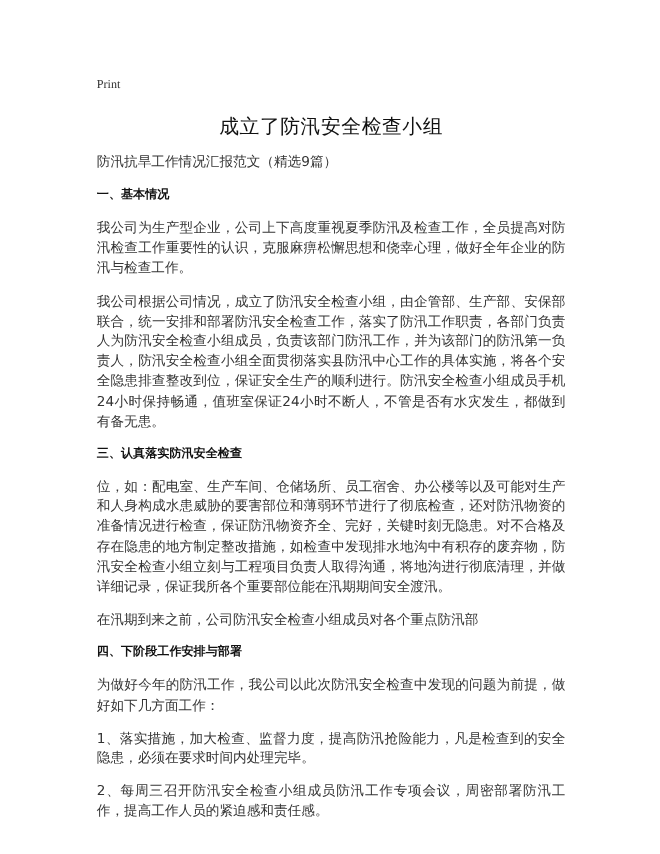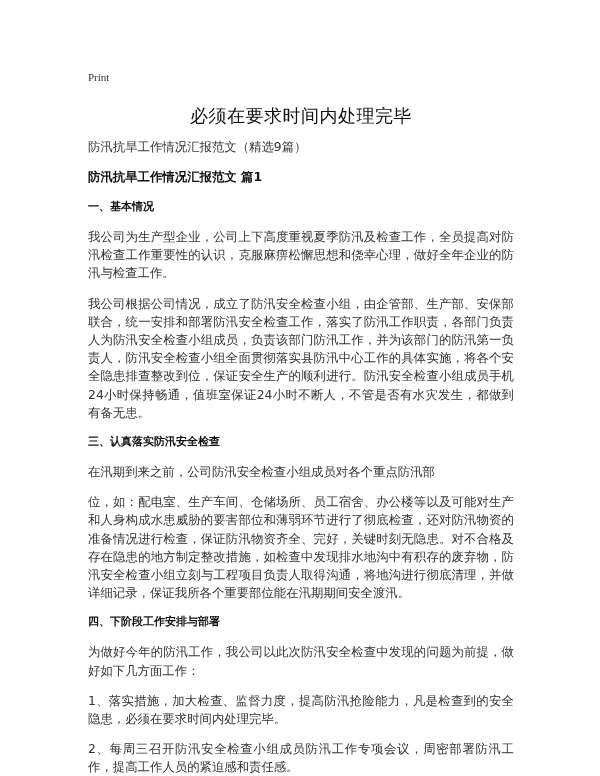--- a/index.html
+++ b/index.html
@@ -66,39 +66,38 @@
       text-align: justify;
       word-break: break-all;
     }
   </style>
 </head>
 <body>
 
 <div class="page">
   <div class="print-label">Print</div>
 
-  <h1 class="doc-title">必须在要求时间内处理完毕</h1>
+  <h1 class="doc-title">成立了防汛安全检查小组</h1>
 
   <p class="subtitle">防汛抗旱工作情况汇报范文（精选9篇）</p>
 
-  <p class="article-title">防汛抗旱工作情况汇报范文 篇1</p>
 
   <div>
     <p class="section-title">一、基本情况</p>
     <p class="para">我公司为生产型企业，公司上下高度重视夏季防汛及检查工作，全员提高对防汛检查工作重要性的认识，克服麻痹松懈思想和侥幸心理，做好全年企业的防汛与检查工作。</p>
   </div>
 
   <div>
     <p class="para">我公司根据公司情况，成立了防汛安全检查小组，由企管部、生产部、安保部联合，统一安排和部署防汛安全检查工作，落实了防汛工作职责，各部门负责人为防汛安全检查小组成员，负责该部门防汛工作，并为该部门的防汛第一负责人，防汛安全检查小组全面贯彻落实县防汛中心工作的具体实施，将各个安全隐患排查整改到位，保证安全生产的顺利进行。防汛安全检查小组成员手机24小时保持畅通，值班室保证24小时不断人，不管是否有水灾发生，都做到有备无患。</p>
   </div>
 
   <div>
     <p class="section-title">三、认真落实防汛安全检查</p>
+    <p class="para">位，如：配电室、生产车间、仓储场所、员工宿舍、办公楼等以及可能对生产和人身构成水患威胁的要害部位和薄弱环节进行了彻底检查，还对防汛物资的准备情况进行检查，保证防汛物资齐全、完好，关键时刻无隐患。对不合格及存在隐患的地方制定整改措施，如检查中发现排水地沟中有积存的废弃物，防汛安全检查小组立刻与工程项目负责人取得沟通，将地沟进行彻底清理，并做详细记录，保证我所各个重要部位能在汛期期间安全渡汛。</p>
     <p class="para">在汛期到来之前，公司防汛安全检查小组成员对各个重点防汛部</p>
-    <p class="para">位，如：配电室、生产车间、仓储场所、员工宿舍、办公楼等以及可能对生产和人身构成水患威胁的要害部位和薄弱环节进行了彻底检查，还对防汛物资的准备情况进行检查，保证防汛物资齐全、完好，关键时刻无隐患。对不合格及存在隐患的地方制定整改措施，如检查中发现排水地沟中有积存的废弃物，防汛安全检查小组立刻与工程项目负责人取得沟通，将地沟进行彻底清理，并做详细记录，保证我所各个重要部位能在汛期期间安全渡汛。</p>
   </div>
 
   <div>
     <p class="section-title">四、下阶段工作安排与部署</p>
     <p class="para">为做好今年的防汛工作，我公司以此次防汛安全检查中发现的问题为前提，做好如下几方面工作：</p>
     <p class="para">1、落实措施，加大检查、监督力度，提高防汛抢险能力，凡是检查到的安全隐患，必须在要求时间内处理完毕。</p>
     <p class="para">2、每周三召开防汛安全检查小组成员防汛工作专项会议，周密部署防汛工作，提高工作人员的紧迫感和责任感。</p>
   </div>
 </div>
 

